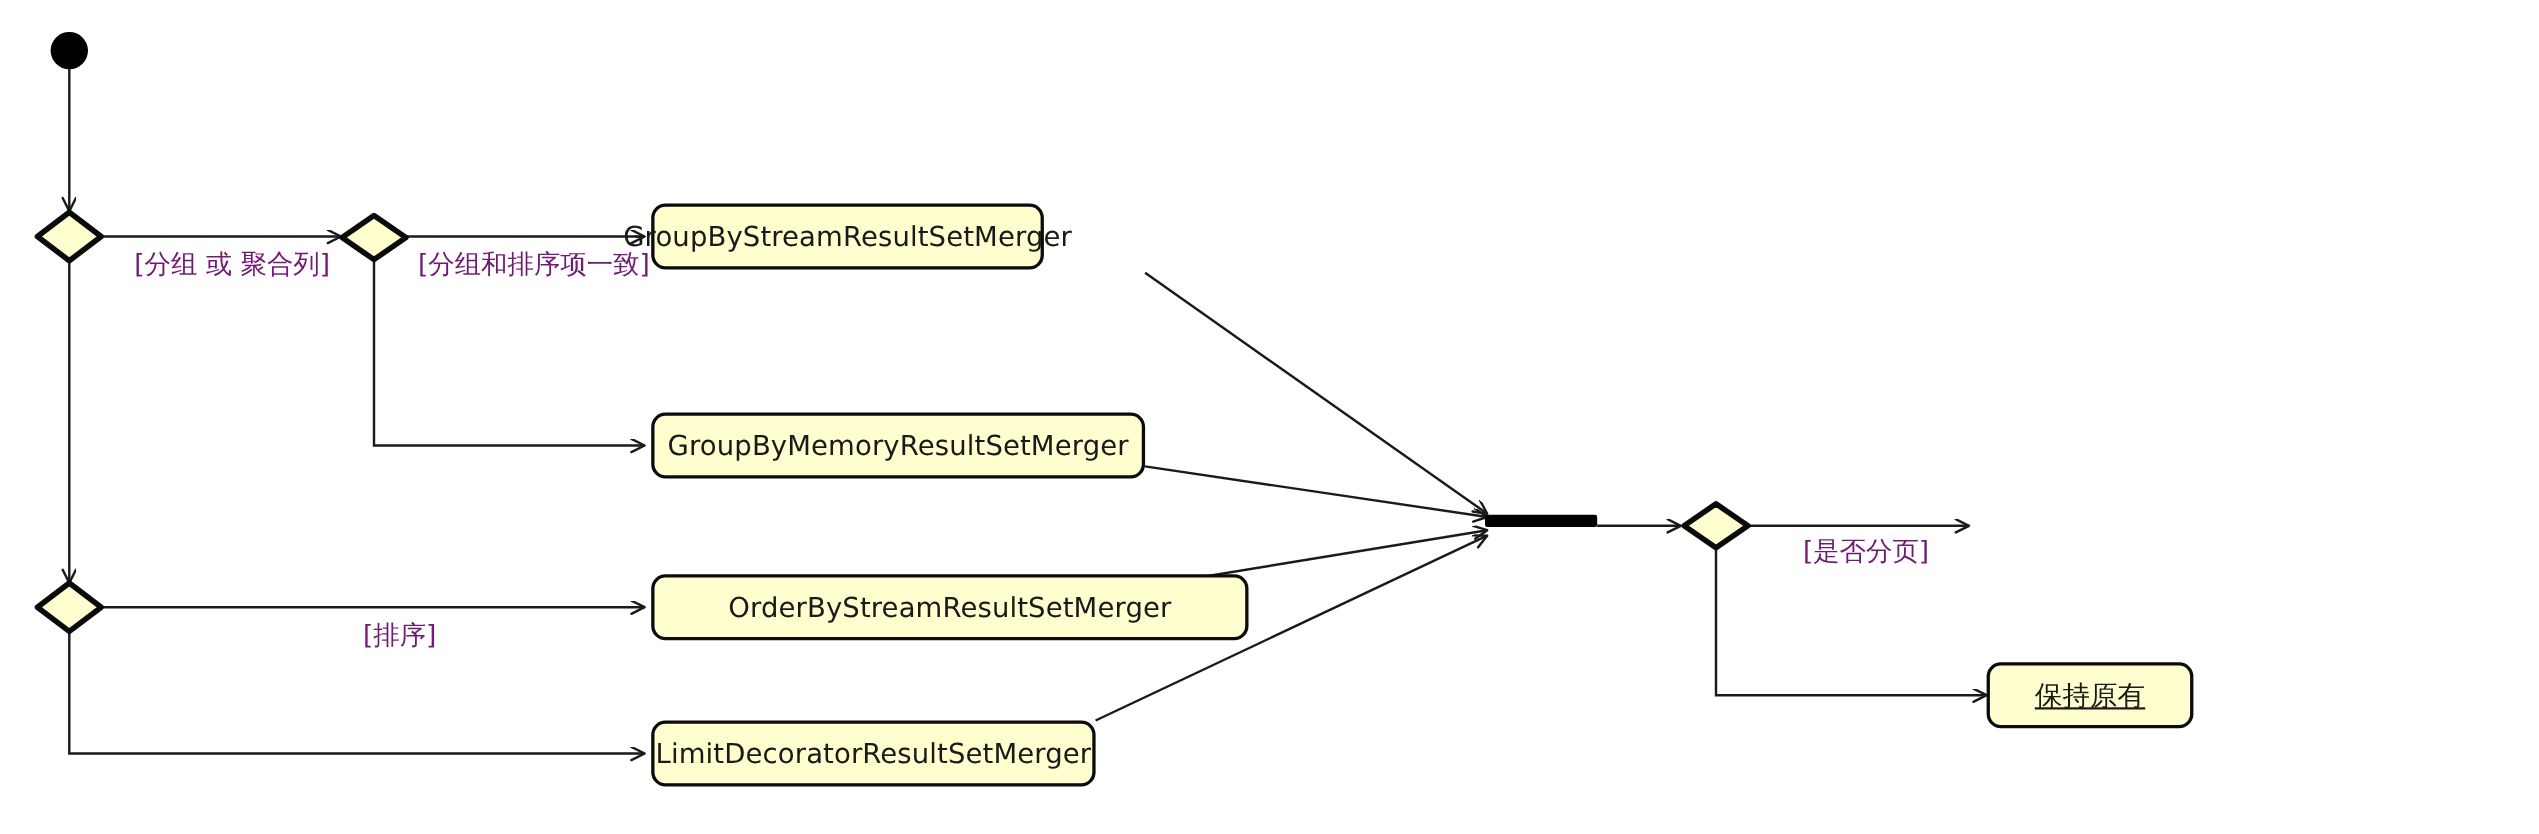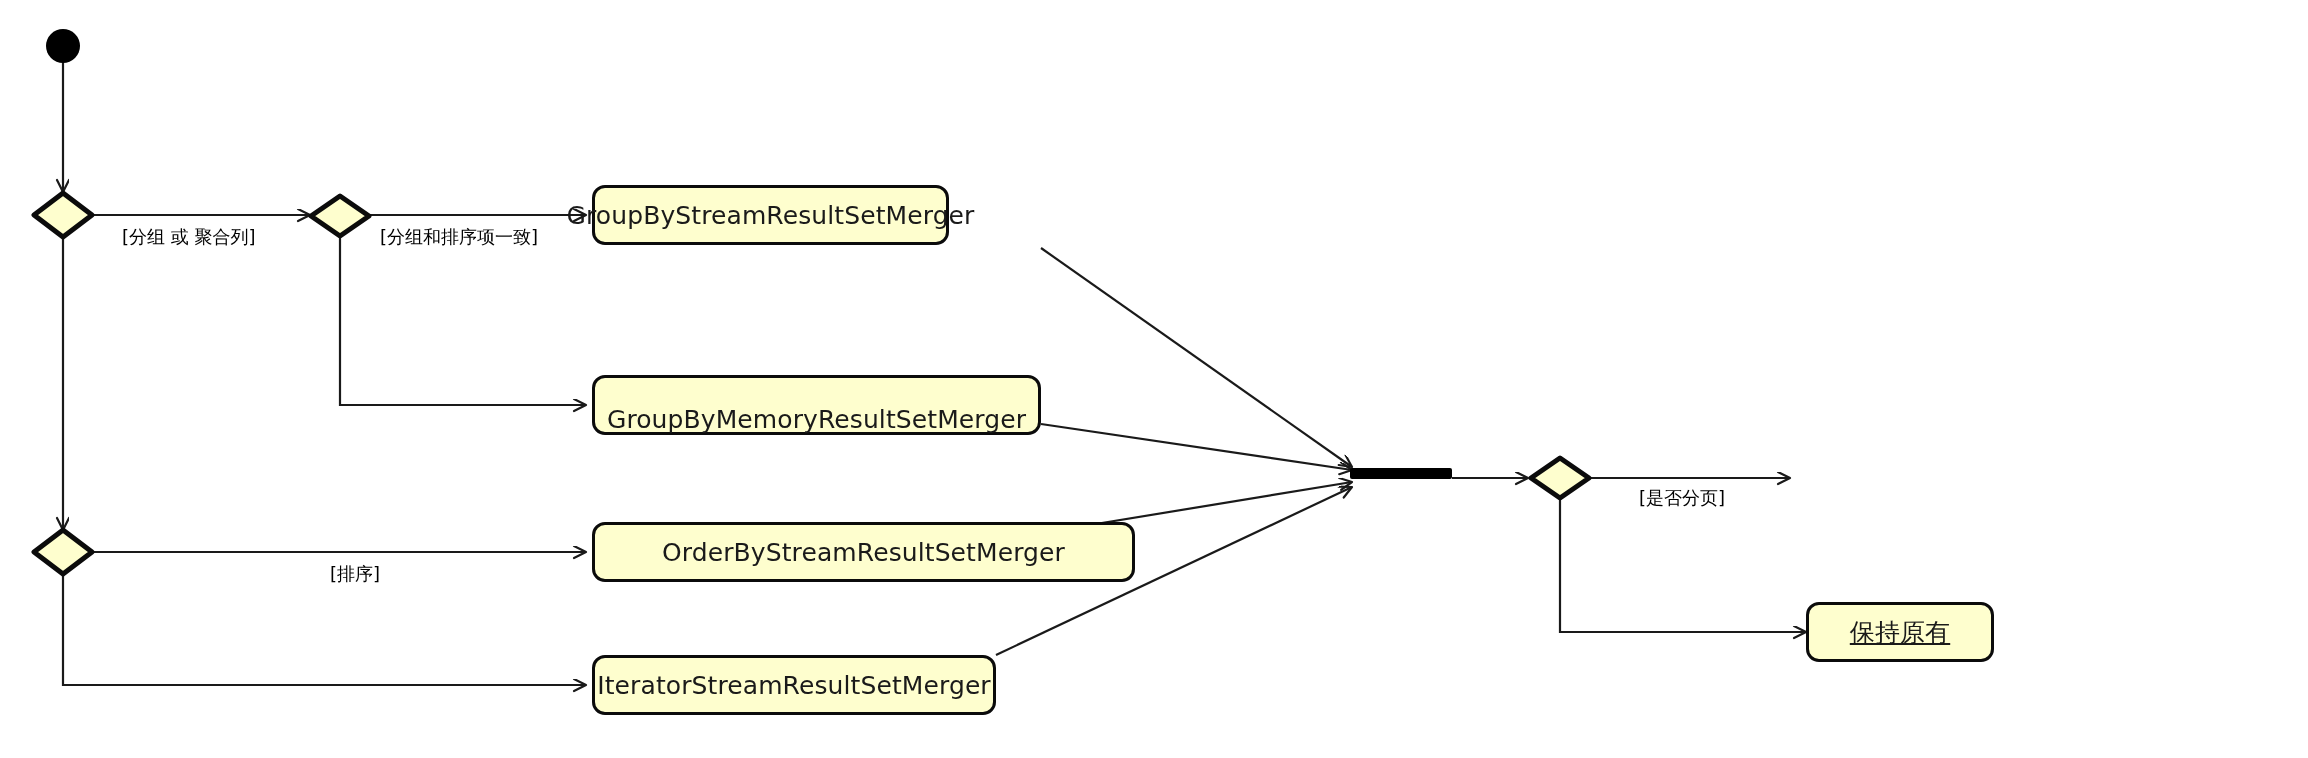--- a/index.html
+++ b/index.html
@@ -60,22 +60,22 @@
   
   .merge-bar {
     position: absolute;
     background: #000000;
     border-radius: 2px;
   }
 
   
   .guard-label {
     position: absolute;
-    color: #000000;
-    font-size: 18px;
+    color: #701a75;
+    font-size: 24px;
     font-family: "DejaVu Sans", sans-serif;
     white-space: nowrap;
     line-height: 1;
   }
 </style>
 </head>
 <body>
 
 <div id="canvas">
 
@@ -140,30 +140,30 @@
   <div class="diamond" style="left:1528px; top:455px; width:64px; height:46px;">
     <svg width="64" height="46" viewBox="0 0 64 46">
       <polygon points="32,3 61,23 32,43 3,23" fill="#FEFECE" stroke="#0b0b0b" stroke-width="5" stroke-linejoin="round"></polygon>
     </svg>
   </div>
 
   <div class="action-node" style="left:592px; top:185px; width:357px; height:60px;">
     <span>GroupByStreamResultSetMerger</span>
   </div>
 
-  <div class="action-node" style="left:592px; top:375px; width:449px; height:60px;align-items:flex-end;">
+  <div class="action-node" style="left:592px; top:375px; width:449px; height:60px;">
     <span>GroupByMemoryResultSetMerger</span>
   </div>
 
   <div class="action-node" style="left:592px; top:522px; width:543px; height:60px;">
     <span>OrderByStreamResultSetMerger</span>
   </div>
 
   <div class="action-node" style="left:592px; top:655px; width:404px; height:60px;">
-    <span>IteratorStreamResultSetMerger</span>
+    <span>LimitDecoratorResultSetMerger</span>
   </div>
 
 
   <div class="action-node" style="left:1806px; top:602px; width:188px; height:60px;text-decoration:underline;">
     <span>保持原有</span>
   </div>
 
   <div class="guard-label" style="left:122px; top:228px;">[分组 或 聚合列]</div>
 
   <div class="guard-label" style="left:380px; top:228px;">[分组和排序项一致]</div>

